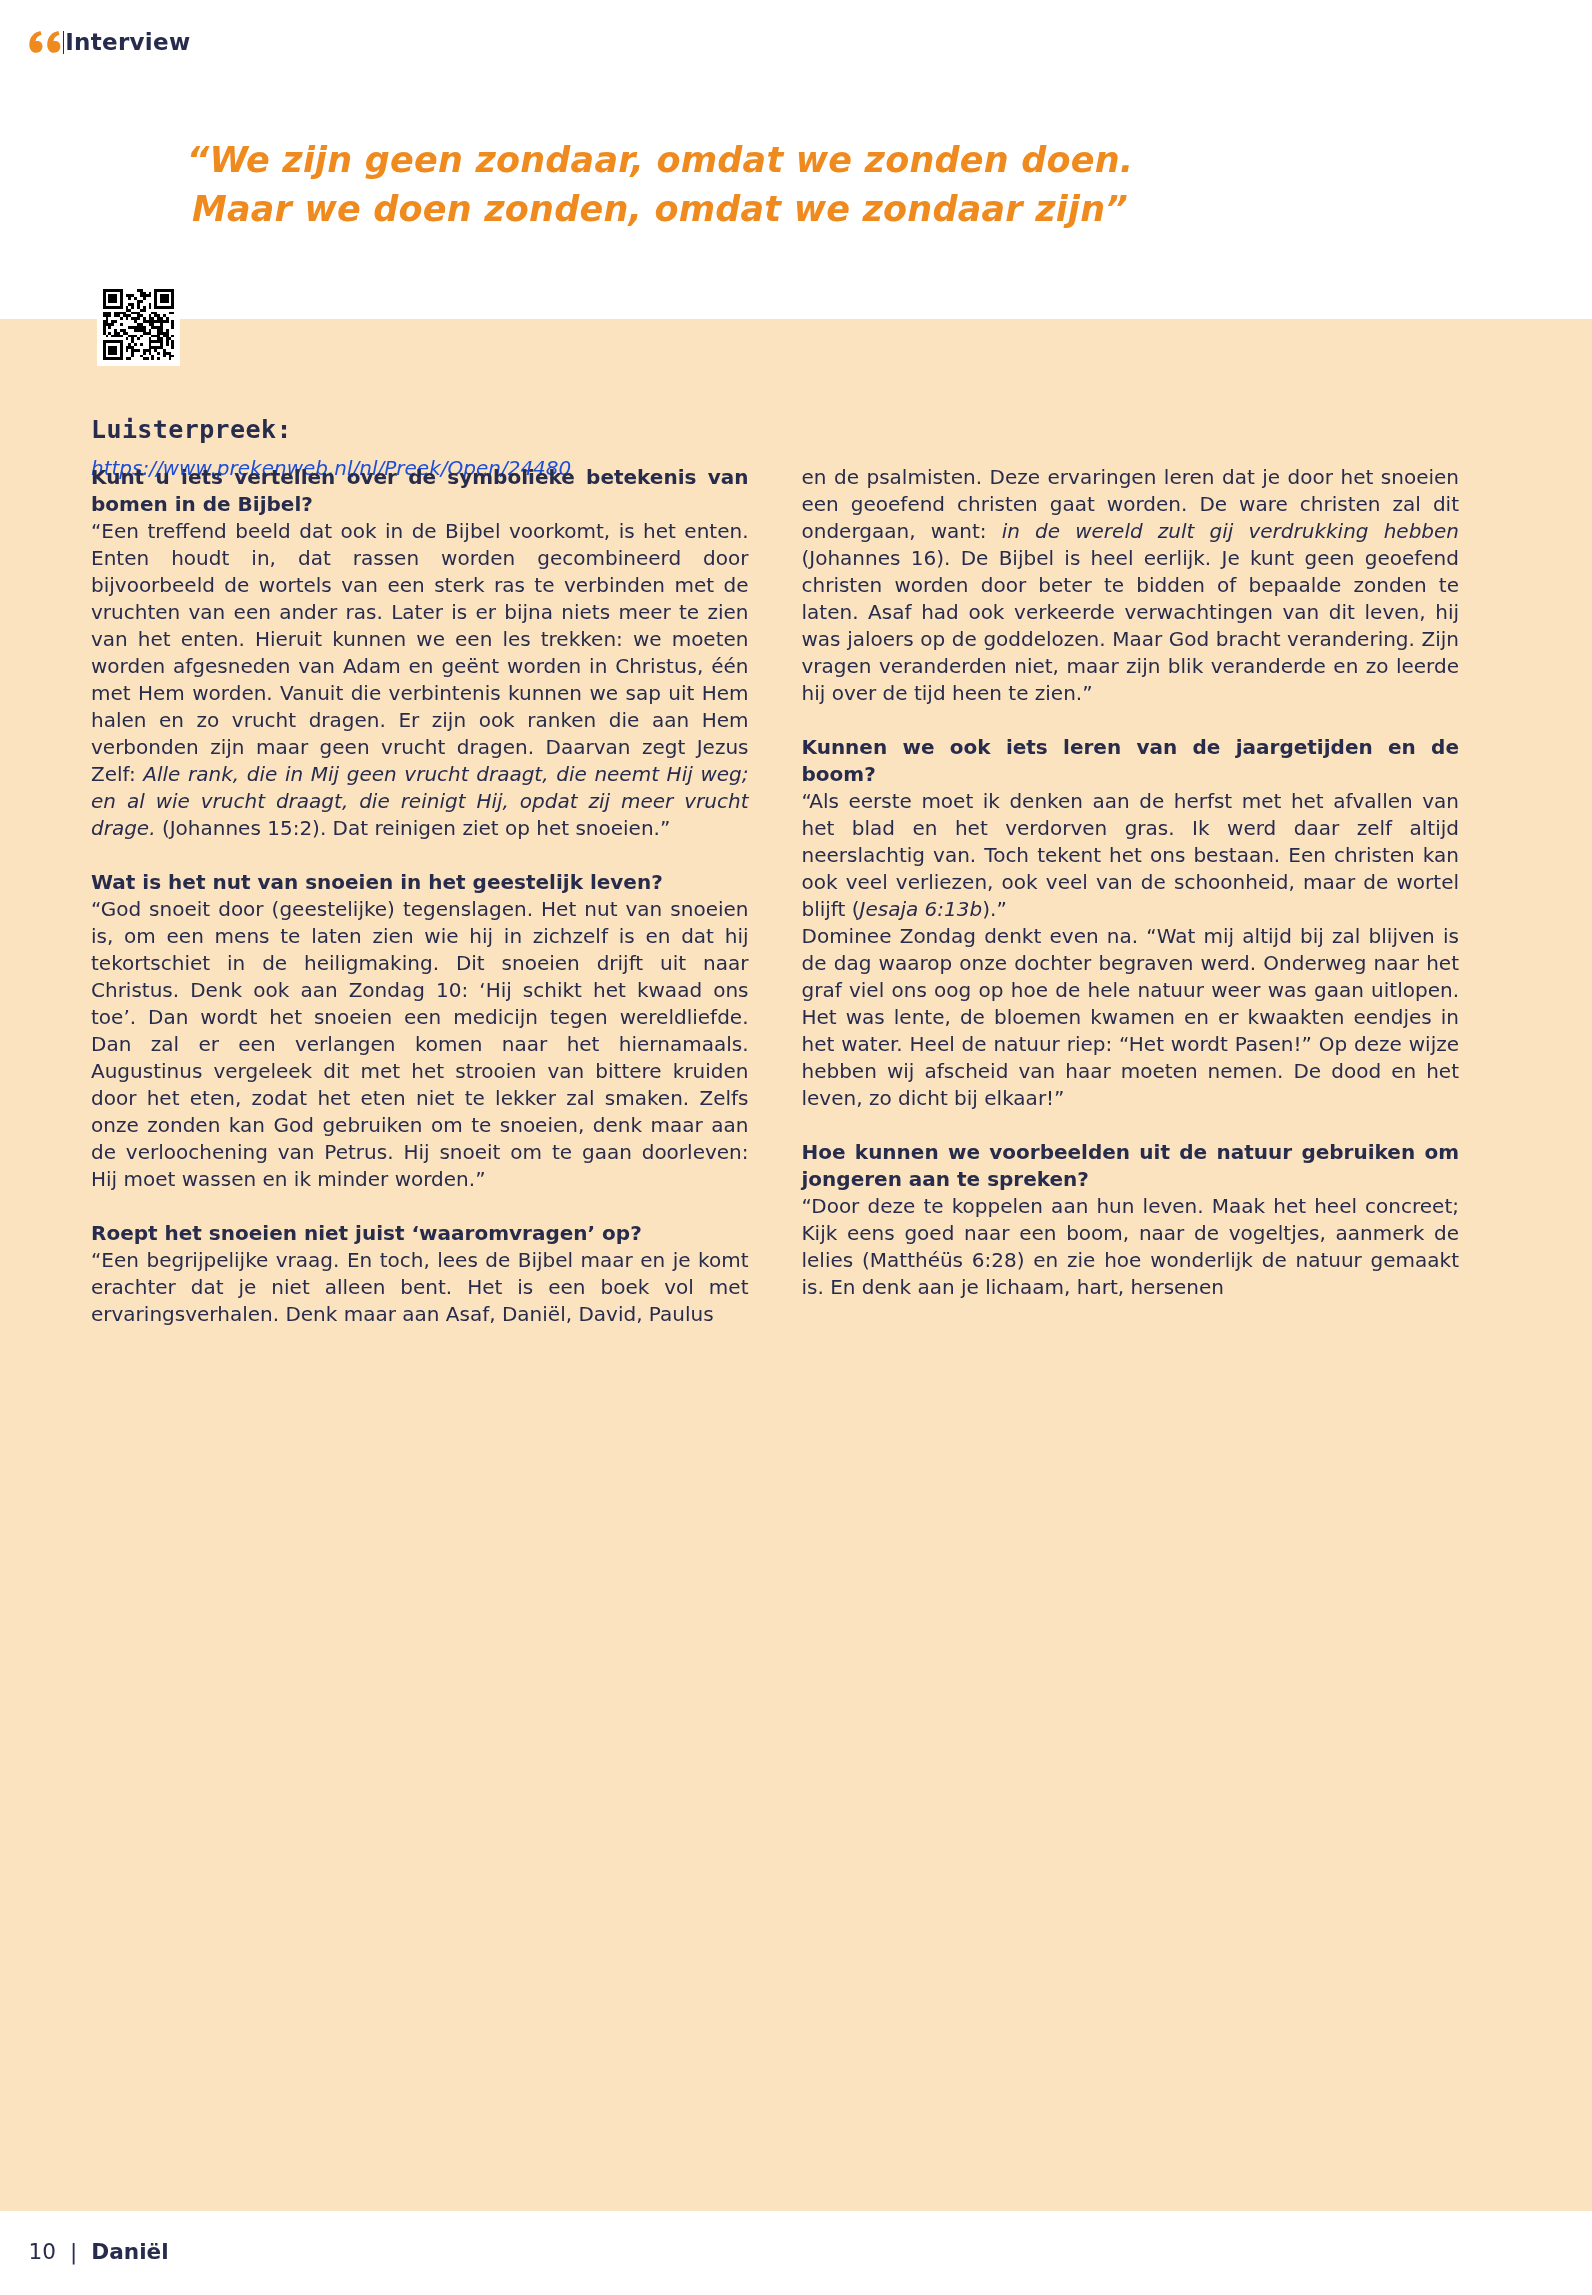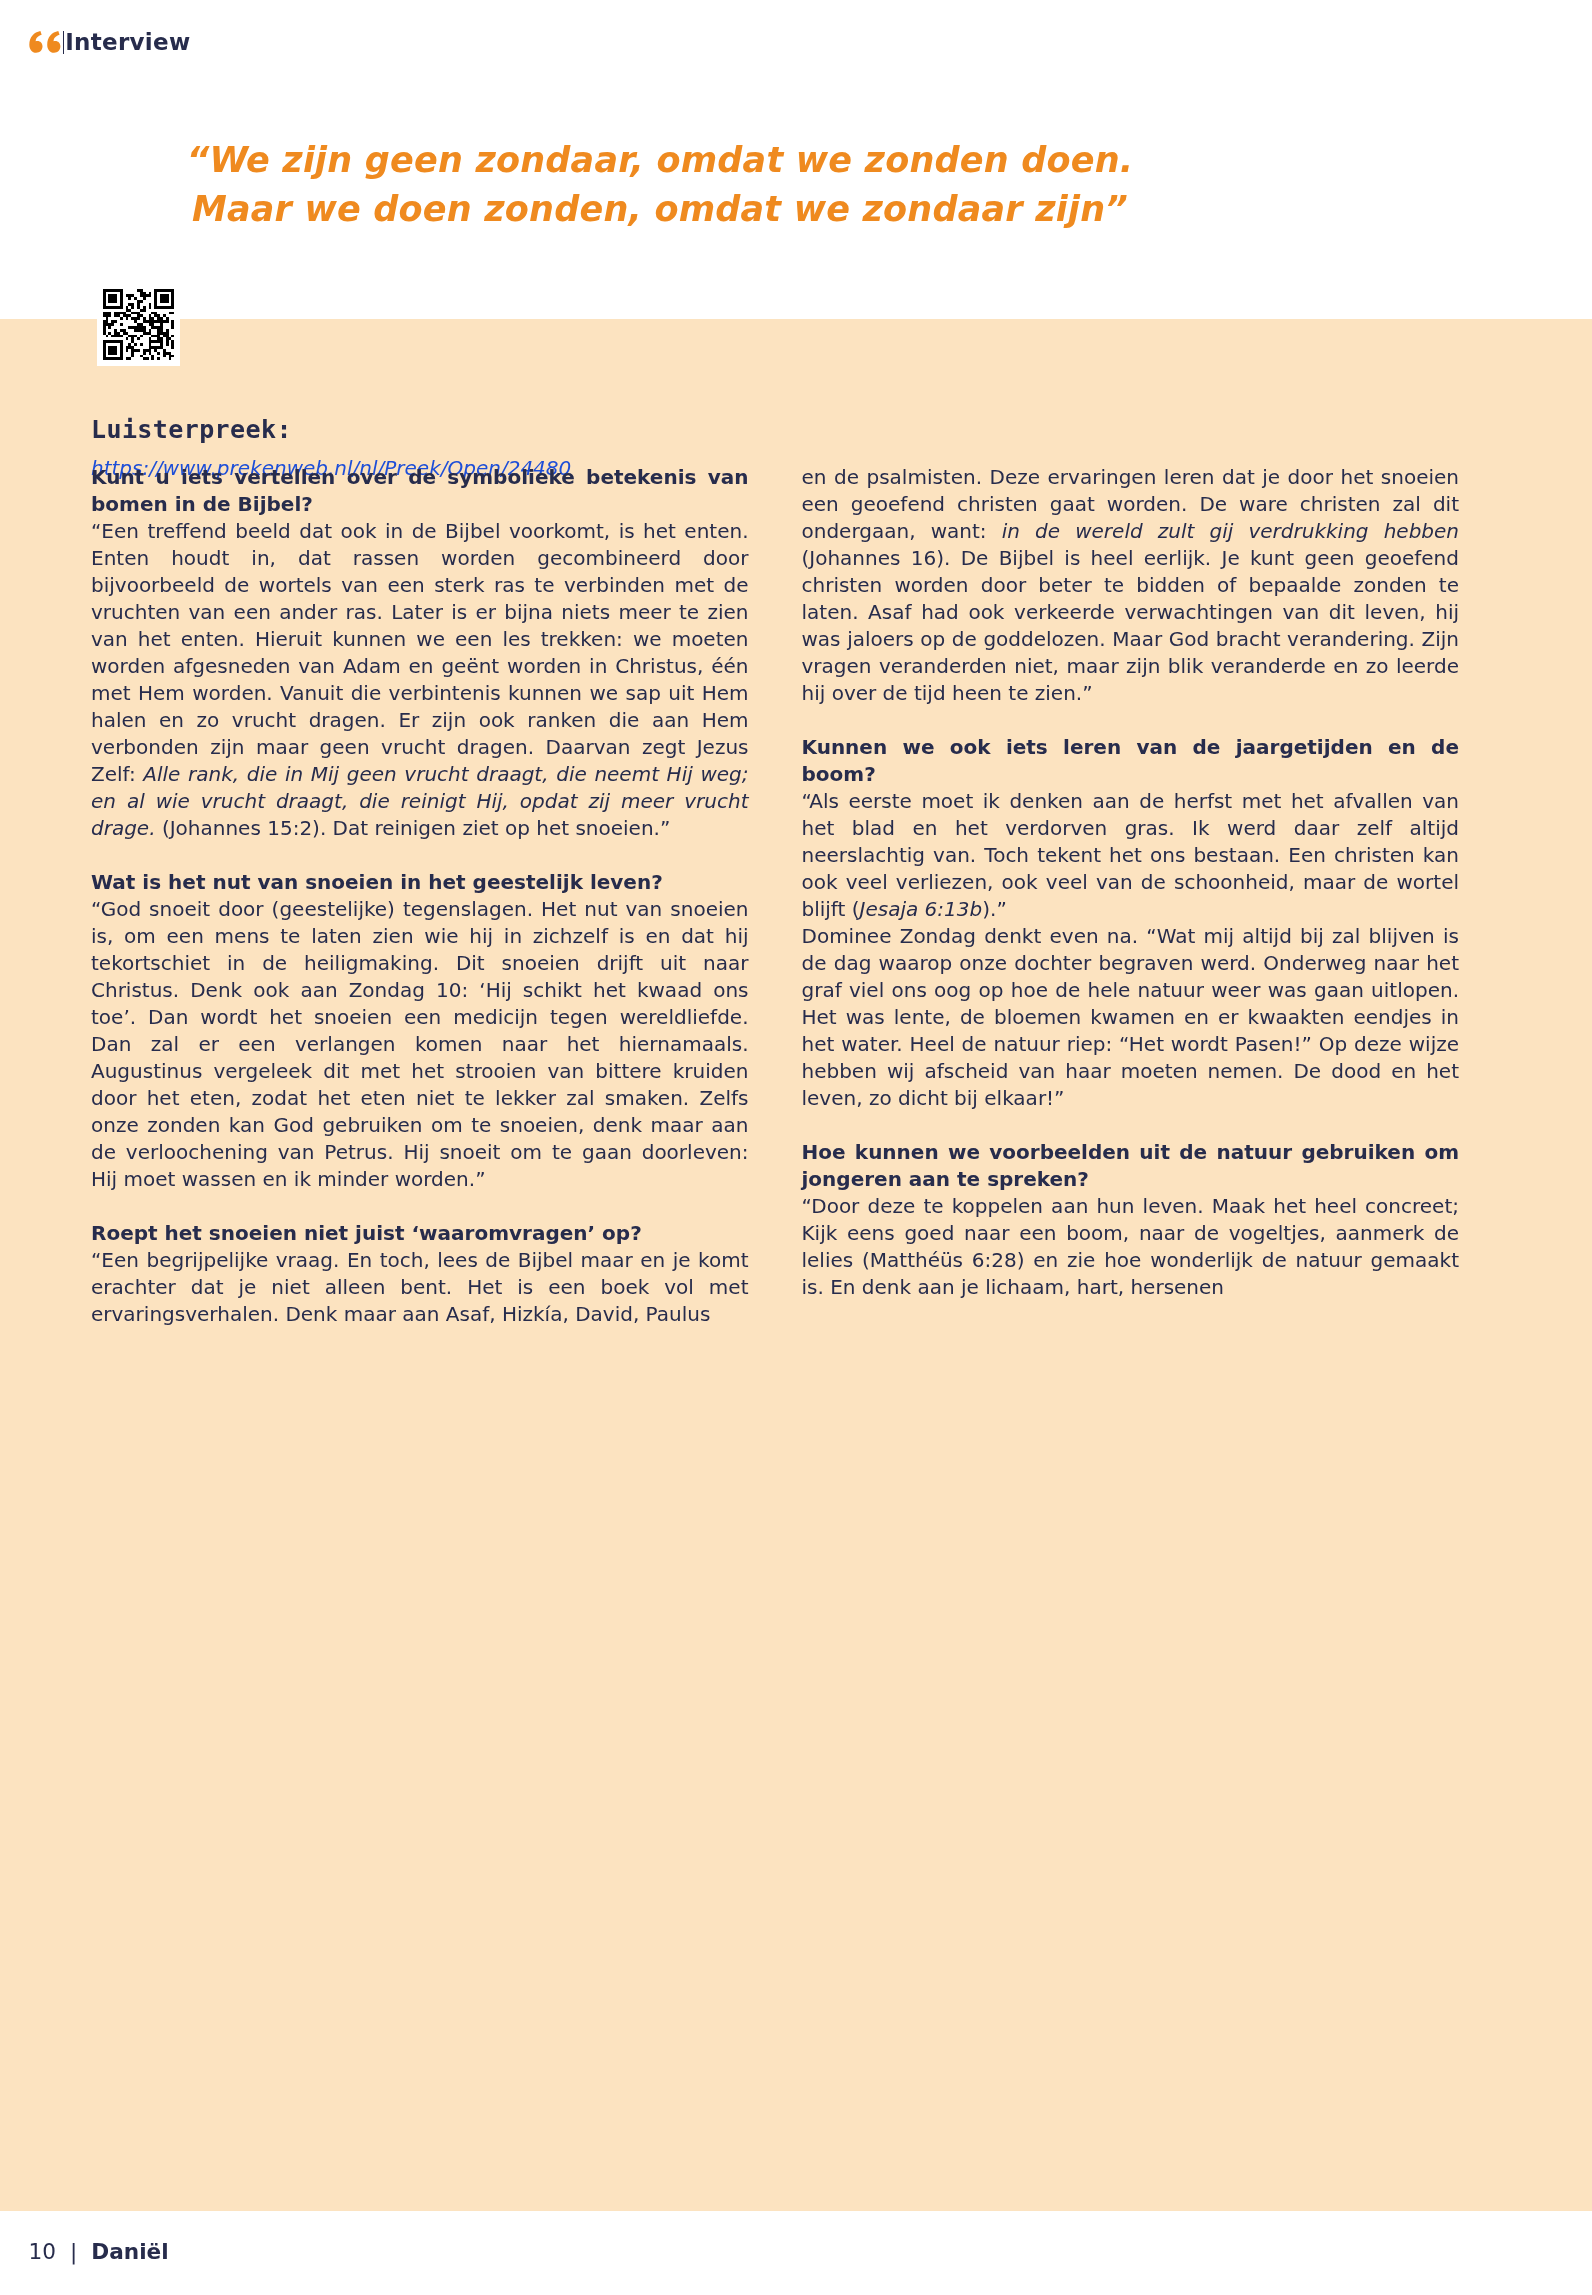--- a/index.html
+++ b/index.html
@@ -412,21 +412,21 @@
     <a class="listen-url" href="#">https://www.prekenweb.nl/nl/Preek/Open/24480</a>
   </div>
 
   <main class="article">
     <div class="col" id="col-left">
         <h3 class="question"><span>Kunt u iets vertellen over de symbolieke betekenis van bomen in de Bijbel?</span></h3>
         <p class="answer"><span>“Een treffend beeld dat ook in de Bijbel voorkomt, is het enten. Enten houdt in, dat rassen worden gecombineerd door bijvoorbeeld de wortels van een sterk ras te verbinden met de vruchten van een ander ras. Later is er bijna niets meer te zien van het enten. Hieruit kunnen we een les trekken: we moeten worden afgesneden van Adam en geënt worden in Christus, één met Hem worden. Vanuit die verbintenis kunnen we sap uit Hem halen en zo vrucht dragen. Er zijn ook ranken die aan Hem verbonden zijn maar geen vrucht dragen. Daarvan zegt Jezus Zelf: </span><span class="it">Alle rank, die in Mij geen vrucht draagt, die neemt Hij weg; en al wie vrucht draagt, die reinigt Hij, opdat zij meer vrucht drage.</span><span> (Johannes 15:2). Dat reinigen ziet op het snoeien.”</span></p>
         <h3 class="question"><span>Wat is het nut van snoeien in het geestelijk leven?</span></h3>
         <p class="answer"><span>“God snoeit door (geestelijke) tegenslagen. Het nut van snoeien is, om een mens te laten zien wie hij in zichzelf is en dat hij tekortschiet in de heiligmaking. Dit snoeien drijft uit naar Christus. Denk ook aan Zondag 10: ‘Hij schikt het kwaad ons toe’. Dan wordt het snoeien een medicijn tegen wereldliefde. Dan zal er een verlangen komen naar het hiernamaals. Augustinus vergeleek dit met het strooien van bittere kruiden door het eten, zodat het eten niet te lekker zal smaken. Zelfs onze zonden kan God gebruiken om te snoeien, denk maar aan de verloochening van Petrus. Hij snoeit om te gaan doorleven: Hij moet wassen en ik minder worden.”</span></p>
         <h3 class="question"><span>Roept het snoeien niet juist ‘waaromvragen’ op?</span></h3>
-        <p class="answer"><span>“Een begrijpelijke vraag. En toch, lees de Bijbel maar en je komt erachter dat je niet alleen bent. Het is een boek vol met ervaringsverhalen. Denk maar aan Asaf, Hizkía, David, Paulus</span></p>
+        <p class="answer"><span>“Een begrijpelijke vraag. En toch, lees de Bijbel maar en je komt erachter dat je niet alleen bent. Het is een boek vol met ervaringsverhalen. Denk maar aan Asaf, Daniël, David, Paulus</span></p>
       </div>
     <div class="col" id="col-right">
         <p class="answer"><span>en de psalmisten. Deze ervaringen leren dat je door het snoeien een geoefend christen gaat worden. De ware christen zal dit ondergaan, want: </span><span class="it">in de wereld zult gij verdrukking hebben</span><span> (Johannes 16). De Bijbel is heel eerlijk. Je kunt geen geoefend christen worden door beter te bidden of bepaalde zonden te laten. Asaf had ook verkeerde verwachtingen van dit leven, hij was jaloers op de goddelozen. Maar God bracht verandering. Zijn vragen veranderden niet, maar zijn blik veranderde en zo leerde hij over de tijd heen te zien.”</span></p>
         <h3 class="question"><span>Kunnen we ook iets leren van de jaargetijden en de boom?</span></h3>
         <p class="answer"><span>“Als eerste moet ik denken aan de herfst met het afvallen van het blad en het verdorven gras. Ik werd daar zelf altijd neerslachtig van. Toch tekent het ons bestaan. Een christen kan ook veel verliezen, ook veel van de schoonheid, maar de wortel blijft (</span><span class="it">Jesaja 6:13b</span><span>).”</span></p>
         <p class="answer"><span>Dominee Zondag denkt even na. “Wat mij altijd bij zal blijven is de dag waarop onze dochter begraven werd. Onderweg naar het graf viel ons oog op hoe de hele natuur weer was gaan uitlopen. Het was lente, de bloemen kwamen en er kwaakten eendjes in het water. Heel de natuur riep: “Het wordt Pasen!” Op deze wijze hebben wij afscheid van haar moeten nemen. De dood en het leven, zo dicht bij elkaar!”</span></p>
         <h3 class="question"><span>Hoe kunnen we voorbeelden uit de natuur gebruiken om jongeren aan te spreken?</span></h3>
         <p class="answer"><span>“Door deze te koppelen aan hun leven. Maak het heel concreet; Kijk eens goed naar een boom, naar de vogeltjes, aanmerk de lelies (Matthéüs 6:28) en zie hoe wonderlijk de natuur gemaakt is. En denk aan je lichaam, hart, hersenen</span></p>
       </div>
   </main>

